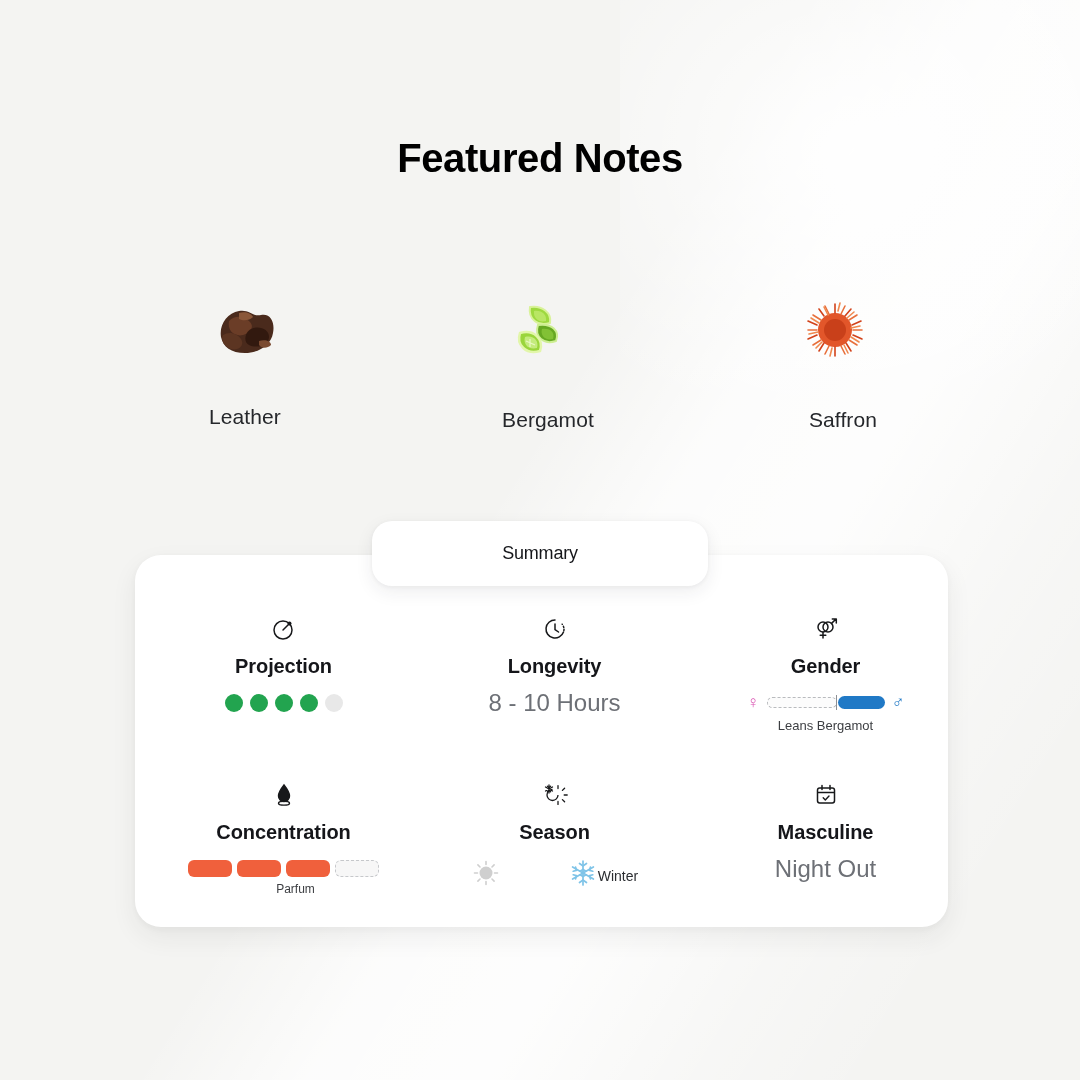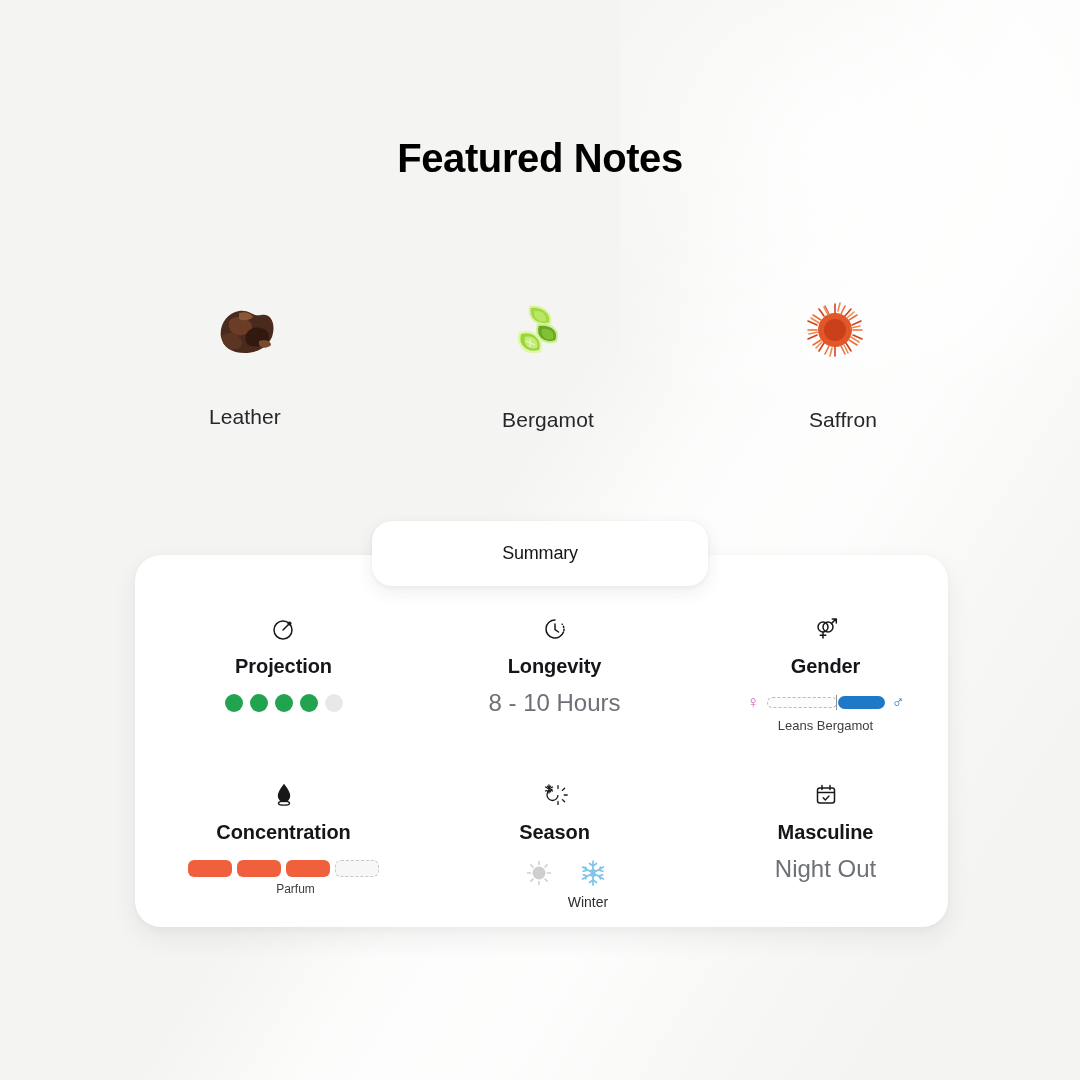--- a/index.html
+++ b/index.html
@@ -212,21 +212,21 @@
   .conc-caption {
     margin-top: 5px;
     font-size: 12px;
     color: #3c3e42;
     align-self: center;
     transform: translateX(12px);
   }
 
   
   .season-row { margin-top: 14px; display: flex; align-items: center; gap: 14px; }
-  .season-item { display: flex; flex-direction: column; align-items: flex-end; }
+  .season-item { display: flex; align-items: center; }
   .season-caption { margin-top: 6px; font-size: 14px; color: #2b2d31; }
   .season-item.inactive .season-caption { visibility: hidden; }
 
   svg { display: block; }
 </style>
 </head>
 <body>
 
 <div class="page">
 

